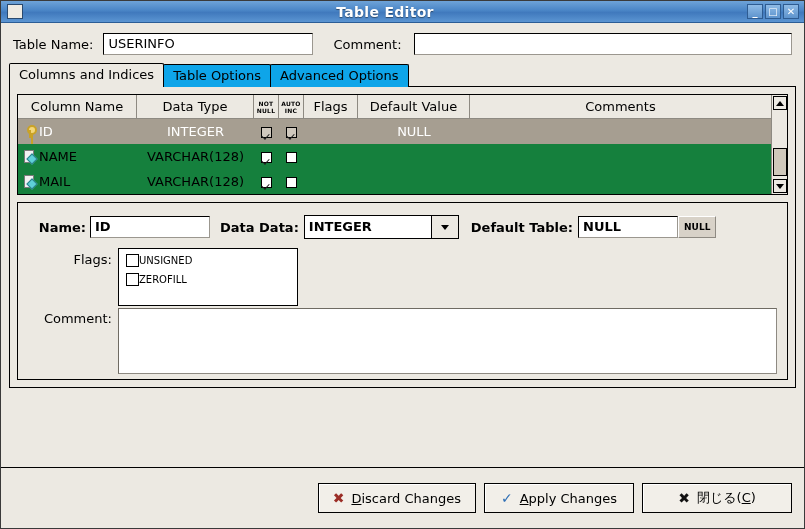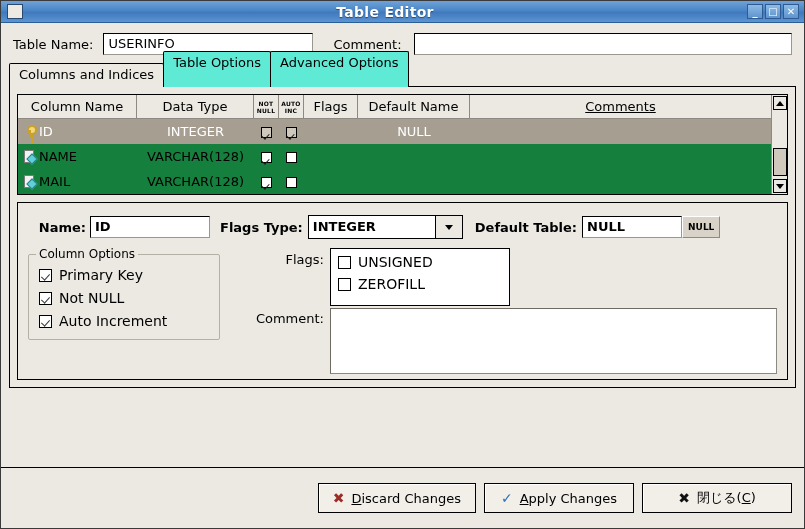--- a/index.html
+++ b/index.html
@@ -30,37 +30,37 @@
   .lbl{font-size:13px;white-space:nowrap;}
   .txtfield{box-sizing:border-box;background:#fff;
     border:1px solid #000;border-right-color:#9b978f;border-bottom-color:#9b978f;
     height:22px;line-height:20px;padding:0 4px;font-size:13px;overflow:hidden;white-space:nowrap;}
   #table-name-input{width:210px;margin-left:4px;}
   #table-comment-input{flex:1;margin-left:6px;}
 
   
   .notebook{margin:0 8px;}
   .tabstrip{display:flex;align-items:flex-end;height:24px;position:relative;z-index:2;}
-  .tab{box-sizing:border-box;height:36px;line-height:21px;padding:0 9px;font-size:13px;
-       border:1px solid #000;border-bottom:none;background:#5eead4;margin-right:-1px;
+  .tab{box-sizing:border-box;height:23px;line-height:21px;padding:0 9px;font-size:13px;
+       border:1px solid #000;border-bottom:none;background:#0ea5e9;margin-right:-1px;
        border-top-left-radius:2px;border-top-right-radius:2px;}
   .tab.active{background:#ece9e2;height:24px;line-height:22px;position:relative;z-index:3;}
   .tabbody{box-sizing:border-box;border:1px solid #000;background:#ece9e2;
            margin-top:-1px;padding:7px;}
 
   
   .gridwrap{display:flex;border:1px solid #000;background:#fff;height:101px;box-sizing:border-box;}
   .grid{flex:1;display:flex;flex-direction:column;overflow:hidden;text-align:center;}
   .grid-head{display:flex;height:24px;background:#ece9e2;border-bottom:1px solid #8e8a82;}
   .gh{box-sizing:border-box;border-right:1px solid #8e8a82;padding:0 5px;font-size:13px;
       line-height:23px;background:#ece9e2;white-space:nowrap;overflow:hidden;}
   .gh.stack{padding:0;display:flex;flex-direction:column;justify-content:center;align-items:center;
             font-size:6px;font-weight:bold;line-height:7px;letter-spacing:.2px;}
   .gh-cn{width:119px;} .gh-dt{width:117px;} .gh-nn{width:25px;} .gh-ai{width:25px;}
-  .gh-fl{width:54px;} .gh-dv{width:112px;} .gh-cm{flex:1;border-right:none;text-decoration:underline;}
+  .gh-fl{width:54px;} .gh-dv{width:112px;} .gh-cm{flex:1;border-right:none;}
   .grow{display:flex;height:25px;align-items:center;background:#15803d;}
   .grow.selected{background:#a69e91;color:#fff;}
   .gc{box-sizing:border-box;padding:0 5px;font-size:13px;line-height:25px;white-space:nowrap;overflow:hidden;}
   .gc-cn{width:119px;display:flex;align-items:center;gap:3px;padding-left:5px;}
   .gc-dt{width:117px;} .gc-nn{width:25px;text-align:center;padding:0;}
   .gc-ai{width:25px;text-align:center;padding:0;} .gc-fl{width:54px;}
   .gc-dv{width:112px;} .gc-cm{flex:1;}
   .cbx{display:inline-block;width:11px;height:11px;box-sizing:border-box;
        border:1px solid #000;background:#fff;position:relative;vertical-align:middle;}
   .grow.selected .cbx{background:#cfc8bd;}
@@ -110,21 +110,21 @@
         display:flex;align-items:center;justify-content:center;}
   #datatype-combo{width:155px;}
   #defaultvalue-label{margin-left:12px;}
   #defaultvalue-input{width:100px;margin-left:5px;}
   .nullbtn{box-sizing:border-box;height:22px;line-height:20px;padding:0 5px;font-size:9px;
       background:#d8d2c8;border:1px solid #8e8a82;border-top-color:#fff;border-left-color:#fff;}
 
   .groupbox{position:relative;border:1px solid #b5b0a6;border-radius:2px;
       margin-top:6px;padding:12px 10px 10px 10px;width:192px;box-sizing:border-box;}
   .groupbox .gtitle{position:absolute;top:-8px;left:7px;background:#ece9e2;padding:0 3px;font-size:12px;}
-  .optrow{display:flex;align-items:center;gap:7px;margin-bottom:7px;font-size:14px;}
+  .optrow{display:flex;align-items:center;margin-bottom:7px;font-size:10px;}
   .cbx2{display:inline-block;width:13px;height:13px;box-sizing:border-box;border:1px solid #000;
       background:#fff;position:relative;}
   .cbx2.on::after{content:"";position:absolute;left:3px;top:2px;width:4px;height:7px;
       border:solid #3b3b3b;border-width:0 1.5px 1.5px 0;transform:rotate(42deg);}
 
   .flagsrow{display:flex;align-items:flex-start;}
   #flags-label{width:84px;text-align:right;padding-top:4px;}
   .flagsbox{width:180px;height:58px;box-sizing:border-box;background:#fff;border:1px solid #000;
       margin-left:6px;padding:5px 7px;}
   .flagsbox .optrow{margin-bottom:6px;}
@@ -193,21 +193,21 @@
             <div class="gh gh-dt">Data Type</div>
             <div class="gh gh-nn stack">
               <span>NOT</span>
               <span>NULL</span>
             </div>
             <div class="gh gh-ai stack">
               <span>AUTO</span>
               <span>INC</span>
             </div>
             <div class="gh gh-fl">Flags</div>
-            <div class="gh gh-dv">Default Name</div>
+            <div class="gh gh-dv">Default Value</div>
             <div class="gh gh-cm">Comments</div>
           </div>
 
           <div class="grow selected">
             <div class="gc gc-cn">
               <span class="ico ico-key"></span>
               <span>ID</span>
             </div>
             <div class="gc gc-dt">INTEGER</div>
             <div class="gc gc-nn"><span class="cbx on"></span></div>
@@ -259,52 +259,35 @@
       </div>
 
       <div class="inner">
 
         <div class="tabbody">
 
           <div class="frow">
             <span class="lbl" id="name-label">Name:</span>
             <div class="txtfield" id="name-input">ID</div>
 
-            <span class="lbl" id="datatype-label">Flags Type:</span>
+            <span class="lbl" id="datatype-label">Data Data:</span>
             <div class="combo" id="datatype-combo">
               <div class="cval">INTEGER</div>
               <div class="carrow">
                   <span class="tri down"></span>
                 </div>
             </div>
 
             <span class="lbl" id="defaultvalue-label">Default Table:</span>
             <div class="txtfield" id="defaultvalue-input">NULL</div>
             <div class="nullbtn">NULL</div>
           </div>
 
           <div class="details">
 
-            <div class="dleft">
-              <div class="groupbox">
-                <span class="gtitle">Column Options</span>
-                <div class="optrow">
-                  <span class="cbx2 on"></span>
-                  <span>Primary Key</span>
-                </div>
-                <div class="optrow">
-                  <span class="cbx2 on"></span>
-                  <span>Not NULL</span>
-                </div>
-                <div class="optrow" style="margin-bottom:0;">
-                  <span class="cbx2 on"></span>
-                  <span>Auto Increment</span>
-                </div>
-              </div>
-            </div>
 
             <div class="dmid">
 
               <div style="display:flex;">
                 <div class="flagsrow">
                   <span class="lbl" id="flags-label">Flags:</span>
                   <div class="flagsbox">
                     <div class="optrow">
                       <span class="cbx2"></span>
                       <span>UNSIGNED</span>

